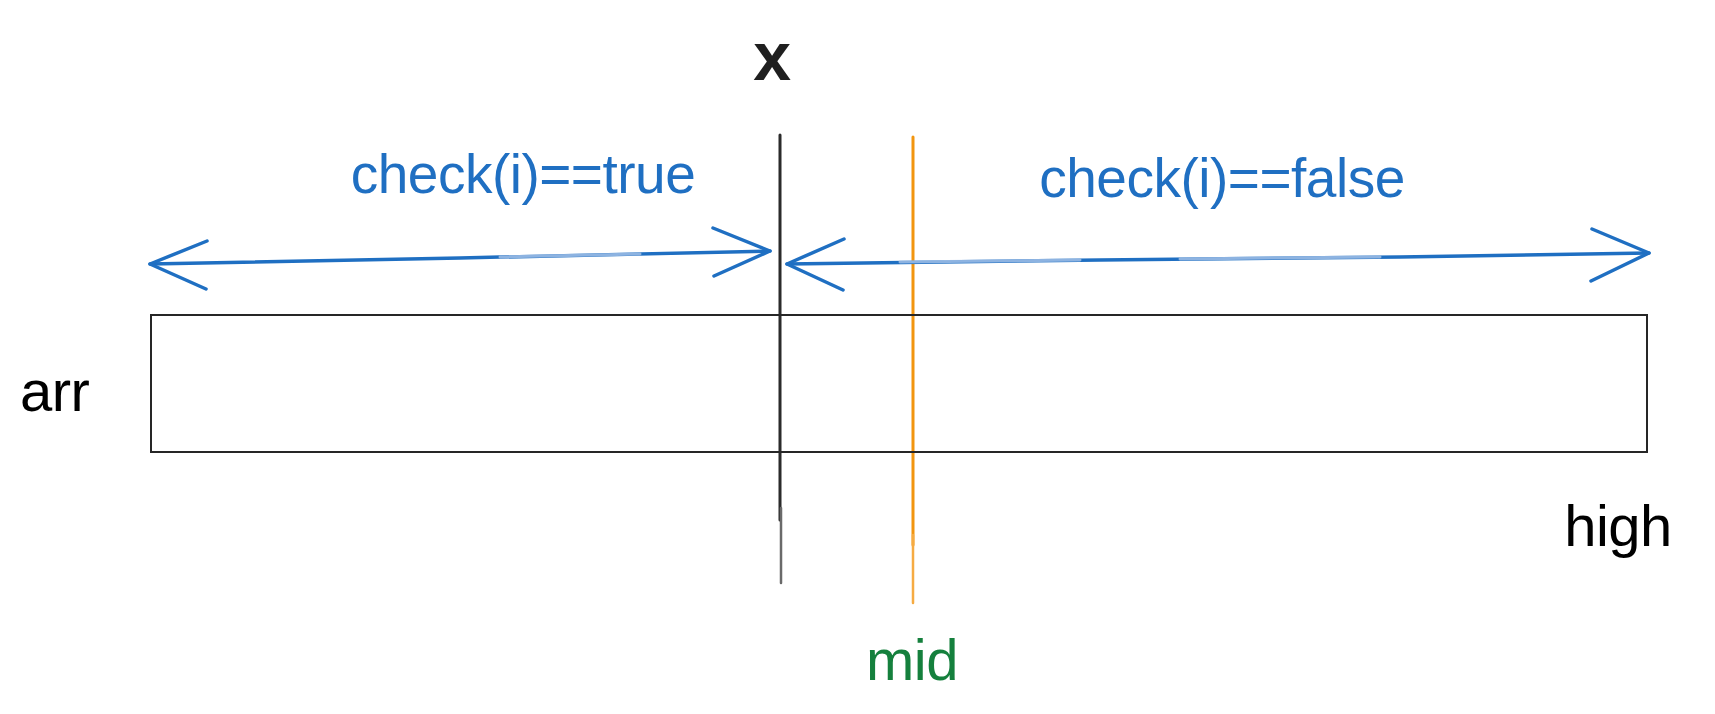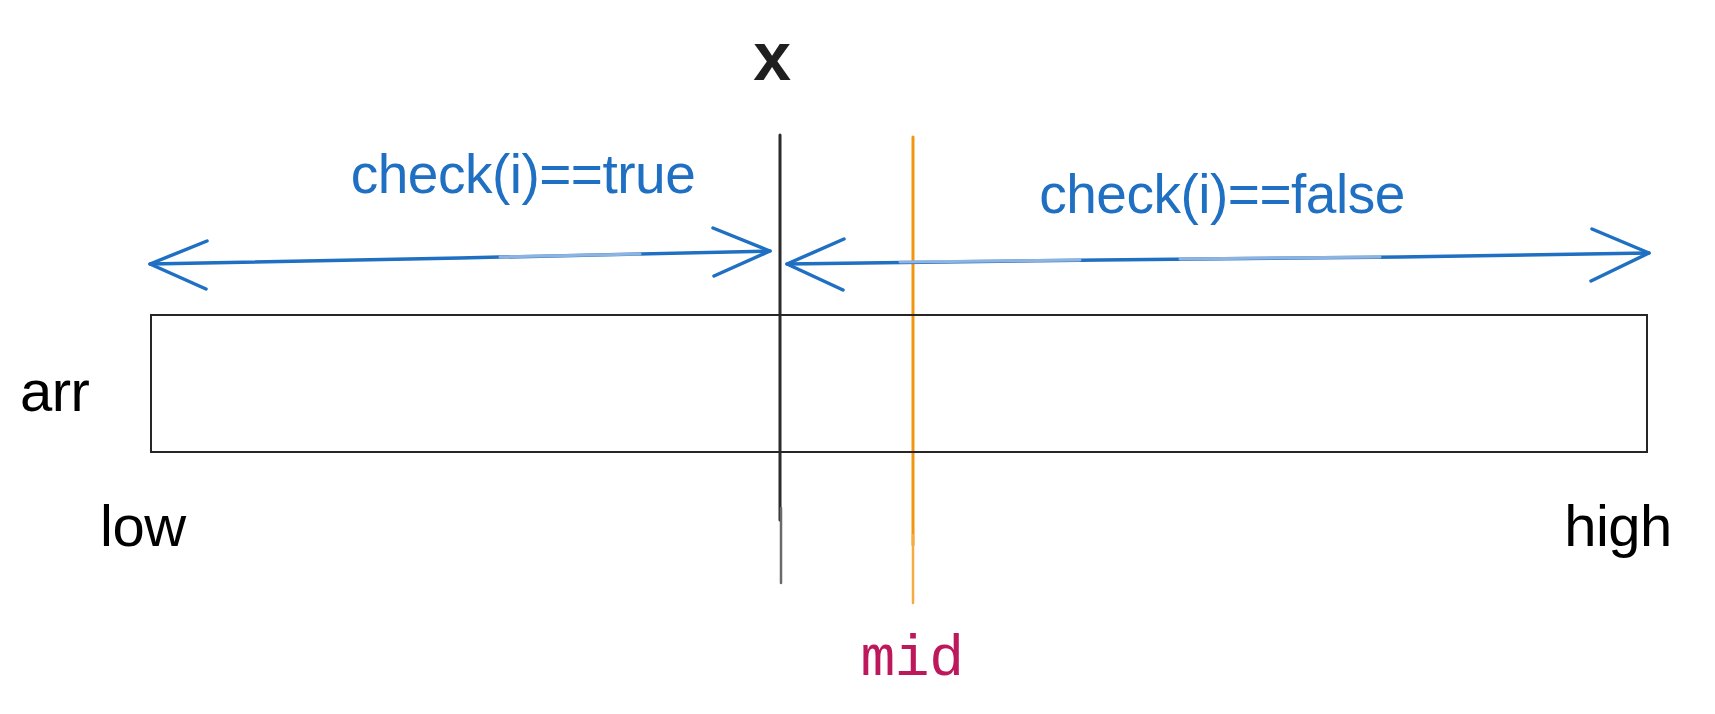--- a/index.html
+++ b/index.html
@@ -33,21 +33,21 @@
   .x-label {
     font-size: 68px;
     font-weight: 700;
     color: #1f1f1f;
   }
   .region-label {
     font-size: 55px;
     color: #1f6fc2;
   }
   .ink-label { font-size: 58px; color: #000000; }
-  .mid-label { font-size: 58px; color: #be185d; font-family: Liberation Mono, monospace; }
+  .mid-label { font-size: 58px; color: #15803d; }
   .array-box {
     position: absolute;
     left: 150px;
     top: 314px;
     width: 1498px;
     height: 139px;
     border: 2px solid #262626;
     background: transparent;
     box-sizing: border-box;
   }
@@ -80,23 +80,22 @@
       <line x1="1180" y1="259" x2="1380" y2="257" stroke-width="3" opacity="0.8" stroke="#a9c4e8"></line>
     </g>
   </svg>
 
   <div class="array-box"></div>
 
   <div class="label centered x-label" style="left:772px; top:22px;">x</div>
 
   <div class="label centered region-label" style="left:523px; top:147px;">check(i)==true</div>
 
-  <div class="label centered region-label" style="left:1222px; top:151px;margin-top:16px;">check(i)==false</div>
+  <div class="label centered region-label" style="left:1222px; top:151px;">check(i)==false</div>
 
   <div class="label ink-label" style="left:20px; top:362px;">arr</div>
 
-  <div class="label ink-label" style="left:100px; top:497px;">low</div>
 
   <div class="label centered ink-label" style="left:1618px; top:497px;text-align:center;">high</div>
 
   <div class="label centered mid-label" style="left:912px; top:631px;">mid</div>
 
 </div>
 
 </body></html>

